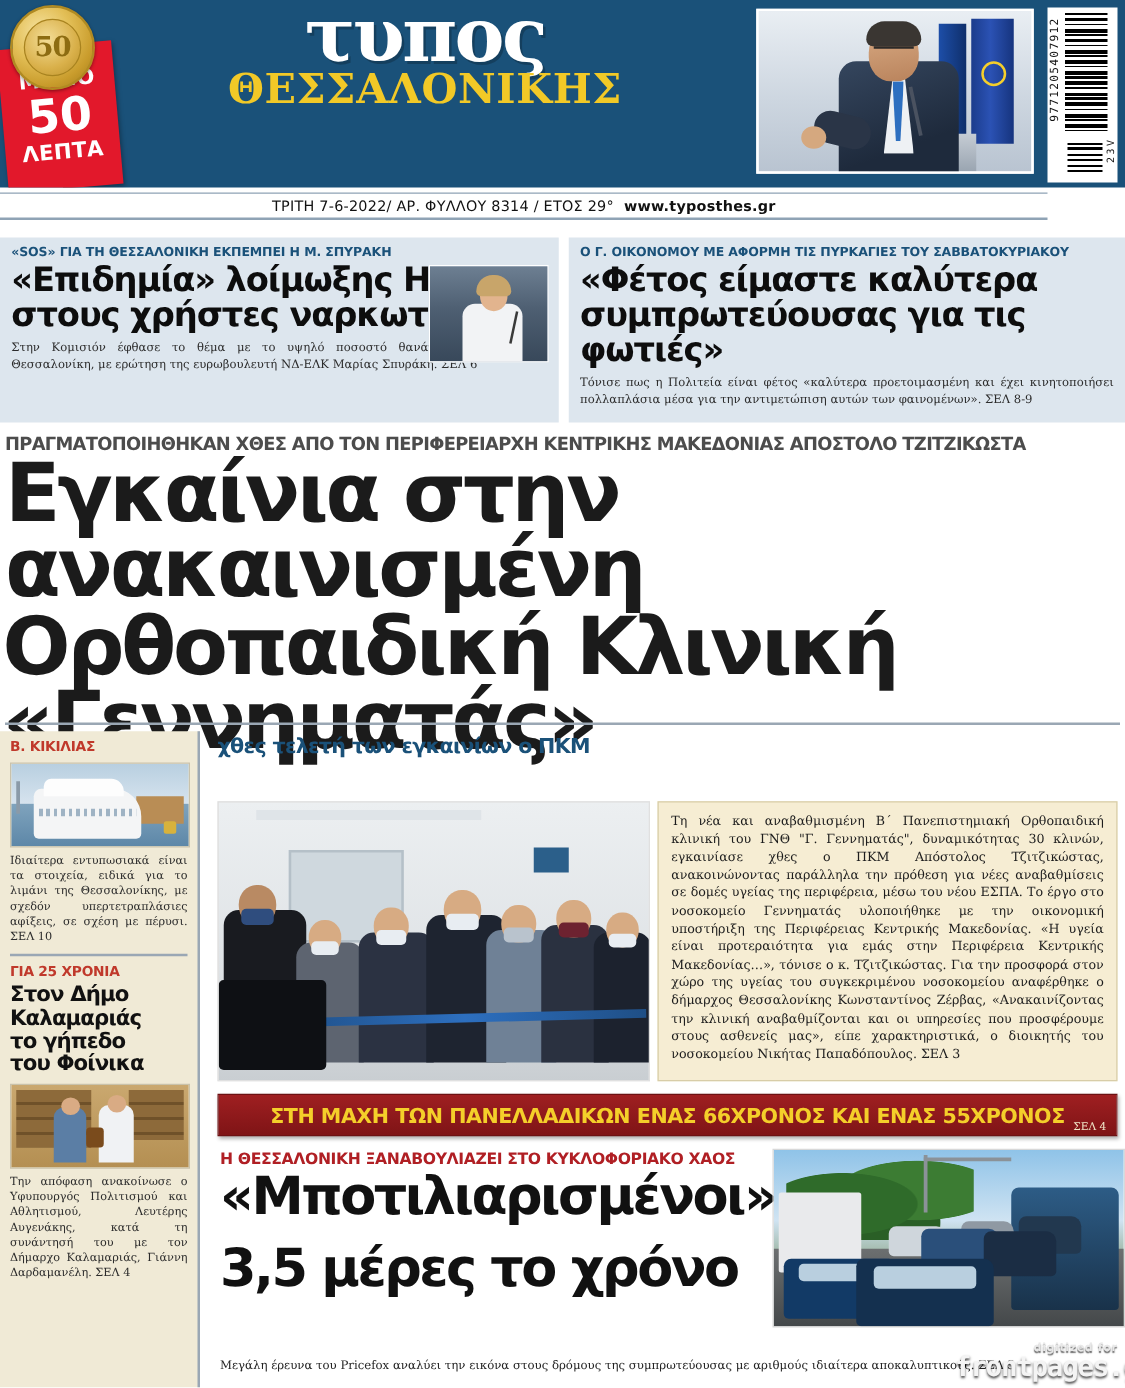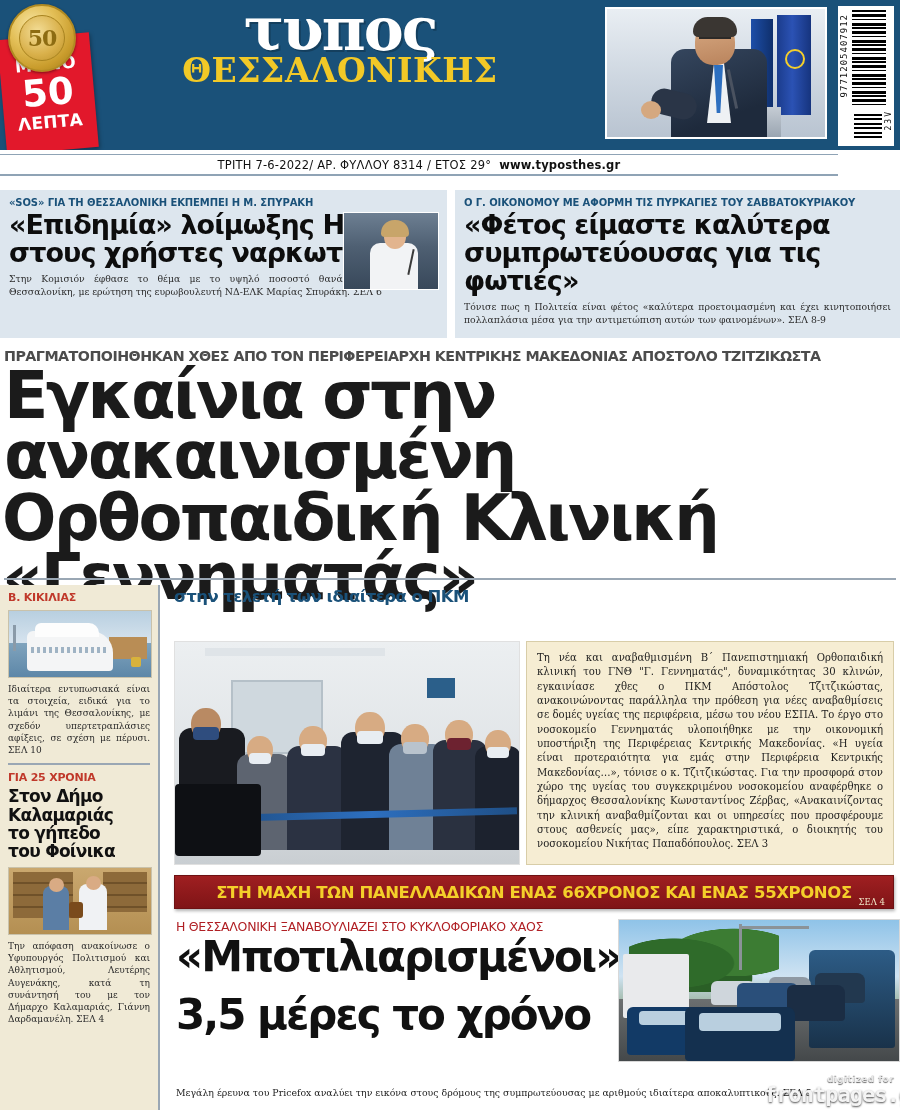--- a/index.html
+++ b/index.html
@@ -312,21 +312,21 @@
   }
   .rb-page {
     position: absolute; right: 8px; bottom: 1px;
     color: #f0e6c8; font-size: 8.5px;
     font-family: "DejaVu Serif", "Liberation Serif", serif;
   }
 
   
   .bottom-story { position: absolute; left: 6px; top: 334px; width: 726px; height: 180px; }
   .bs-kicker {
-    font-size: 12.5px; font-weight: normal; color: #b01f24; letter-spacing: -.3px;
+    font-size: 12.5px; font-weight: bold; color: #b01f24; letter-spacing: -.3px;
     padding-left: 2px;
   }
   .bs-head {
     font-size: 42px; font-weight: bold; color: #111; letter-spacing: -2px;
     line-height: .98; margin-top: 2px; padding-left: 2px;
   }
   .bs-l2 { display: block; margin-top: 17px; }
   .bs-photo {
     position: absolute; right: 0; top: 0; width: 282px; height: 143px;
     overflow: hidden; border: 1px solid #d8d8d8;
@@ -504,21 +504,21 @@
         <div class="office-cup"></div>
       </div>
       <div class="side-sub">Την απόφαση ανακοίνωσε ο Υφυπουργός Πολιτισμού και Αθλητισμού, Λευτέρης Αυγενάκης, κατά τη συνάντησή του με τον Δήμαρχο Καλαμαριάς, Γιάννη Δαρδαμανέλη. ΣΕΛ 4</div>
     </div>
 
   </div>
 
   <div class="maincol">
 
     <div class="sub-head">
-      <div>στην τελετή των ιδιαίτερα ο ΠΚΜ</div>
+      <div>χθες τελετή των εγκαινίων ο ΠΚΜ</div>
     </div>
 
     <div class="article-row">
 
       <div class="article-photo">
         <div class="ap-wall"></div>
         <div class="ap-ceil"></div>
         <div class="ap-door"></div>
         <div class="ap-sign"></div>
         <div class="person pz1"></div>

